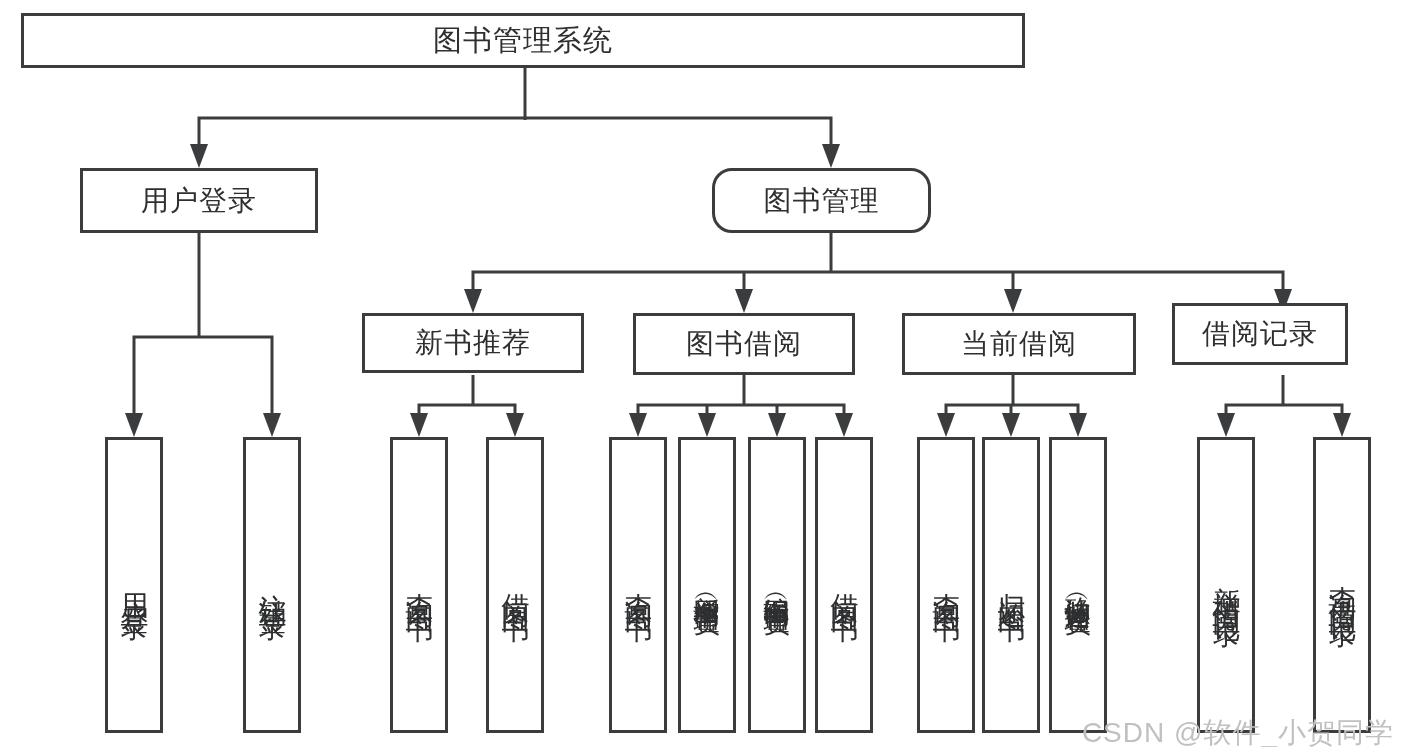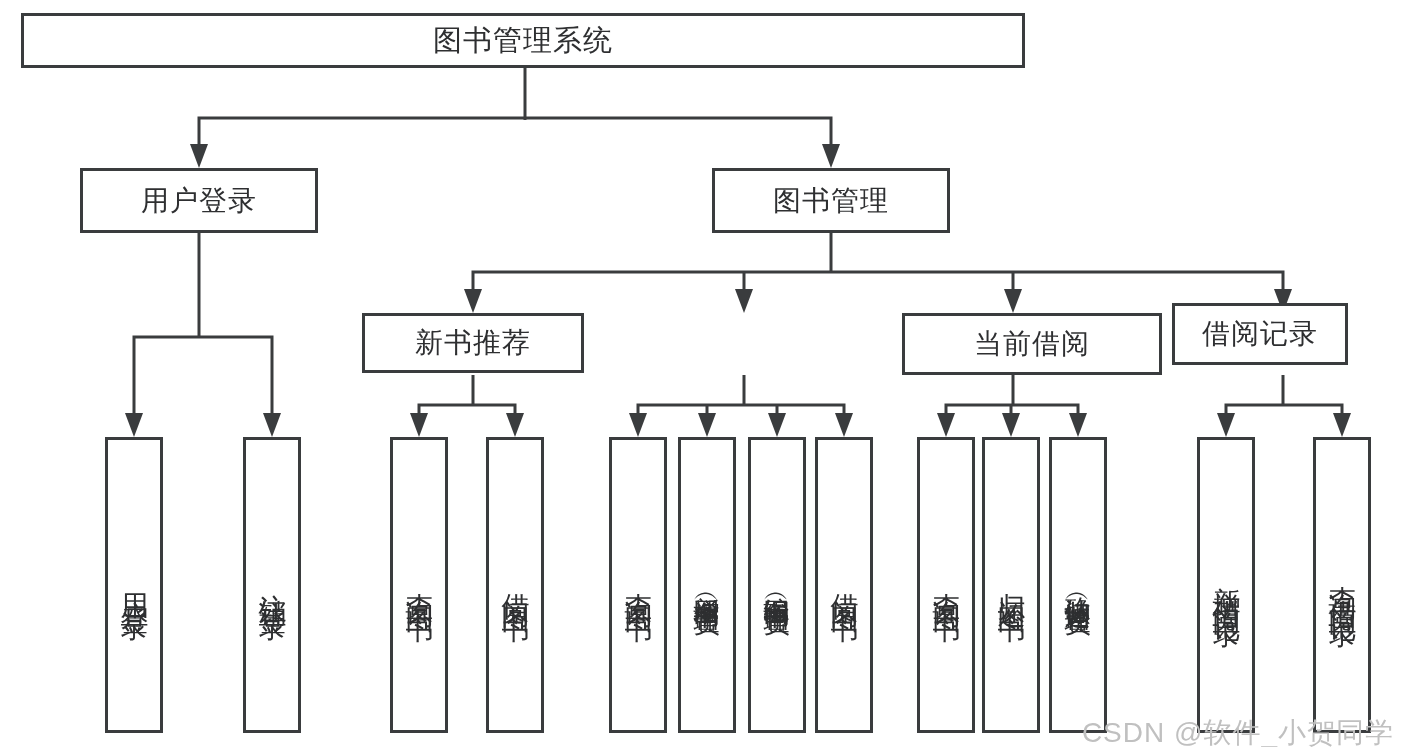--- a/index.html
+++ b/index.html
@@ -104,24 +104,25 @@
       <polygon points="1002,413 1020,413 1011,437"></polygon>
       <polygon points="1069,413 1087,413 1078,437"></polygon>
       <polygon points="1217,413 1235,413 1226,437"></polygon>
       <polygon points="1333,413 1351,413 1342,437"></polygon>
     </g>
   </svg>
 
   <div class="node root" style="left:21px; top:13px; width:1004px; height:55px;">图书管理系统</div>
 
   <div class="node" style="left:80px; top:168px; width:238px; height:65px;">用户登录</div>
-  <div class="node" style="left:712px; top:168px; width:238px; height:65px;">图书管理</div>
+  <div class="node" style="left:712px; top:168px; width:219px; height:65px;border-radius:20px;">图书管理</div>
 
   <div class="node" style="left:362px; top:313px; width:222px; height:60px;">新书推荐</div>
-  <div class="node" style="left:902px; top:313px; width:260px; height:62px;">当前借阅</div>
+  <div class="node" style="left:633px; top:313px; width:222px; height:62px;">图书借阅</div>
+  <div class="node" style="left:902px; top:313px; width:234px; height:62px;">当前借阅</div>
   <div class="node" style="left:1172px; top:303px; width:176px; height:62px;">借阅记录</div>
 
   <div class="leaf" style="left:105px;">
     <span class="vtext">用户登录</span>
   </div>
   <div class="leaf" style="left:243px;">
     <span class="vtext">注销登录</span>
   </div>
 
   <div class="leaf" style="left:390px;">

